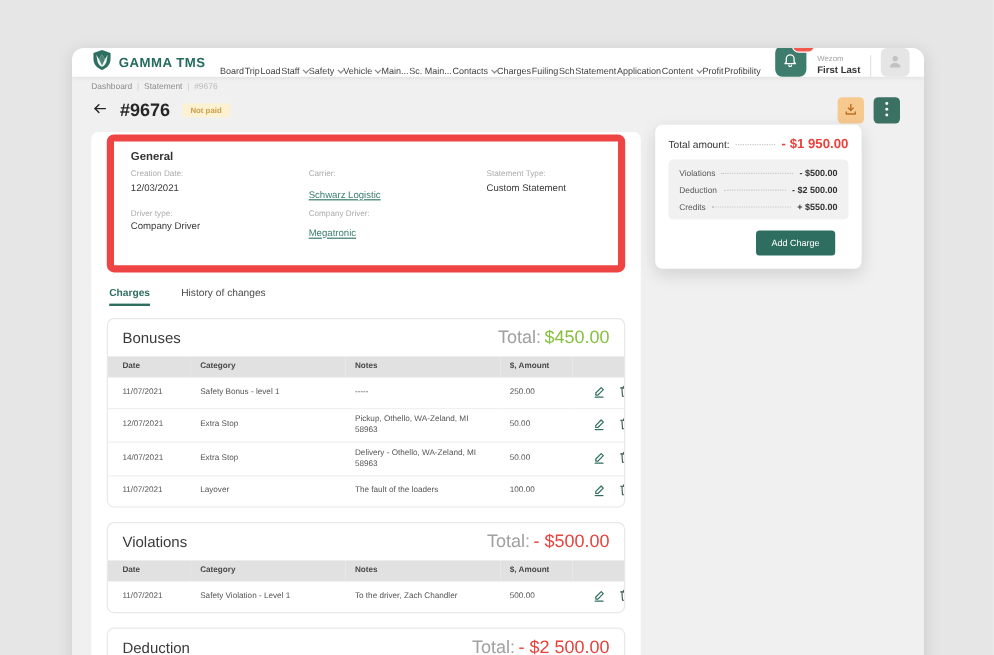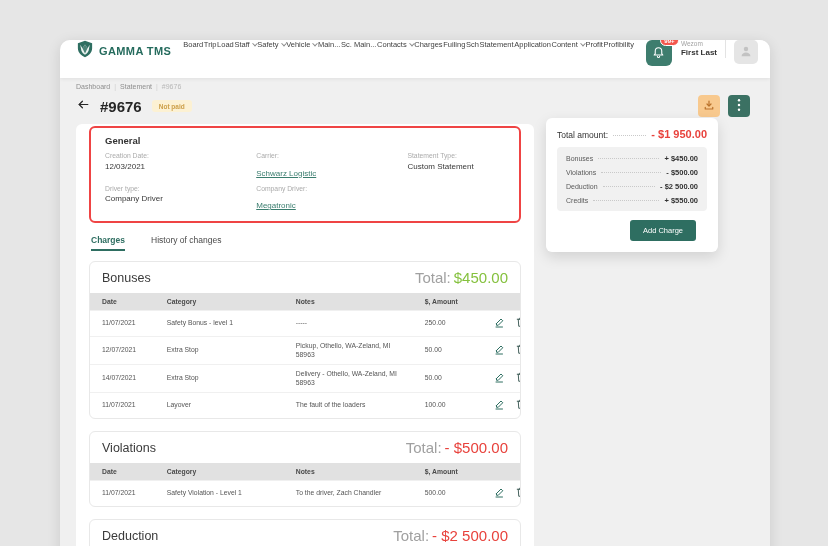--- a/index.html
+++ b/index.html
@@ -6,21 +6,21 @@
     --teal:#2e6e61; --teal-bell:#3e7d6e; --red:#e8423c; --green:#85c13e;
     --orange-bg:#f8c98e; --orange-icon:#b9712a; --badge-bg:#fcf1d3; --badge-text:#cda04a;
     --link:#3a7d6e;
   }
   *{margin:0;padding:0;box-sizing:border-box;}
   html,body{width:828px;height:546px;overflow:hidden;}
   body{background:#e6e6e6;font-family:"Liberation Sans","DejaVu Sans",sans-serif;position:relative;}
   .window{position:absolute;left:60px;top:40px;width:710px;height:520px;background:#f0f0f0;
     border-radius:10px 10px 0 0;box-shadow:0 3px 14px rgba(0,0,0,.12);overflow:hidden;}
   
-  .topnav{height:38px;background:#fff;display:flex;align-items:flex-start;padding:0 12px 0 16px;
+  .topnav{height:24px;background:#fff;display:flex;align-items:flex-end;padding:0 12px 0 16px;
     box-shadow:0 1px 4px rgba(0,0,0,.07);position:relative;z-index:5;}
   .logo{display:flex;align-items:center;gap:5px;flex:0 0 auto;}
   .logo-text{font-size:11px;font-weight:700;letter-spacing:.4px;color:#256b5d;white-space:nowrap;}
   .nav-items{flex:1;display:flex;justify-content:space-between;align-items:center;margin:0 12px;overflow:hidden;}
   .nav-item{font-size:7.5px;color:#3f3f3f;text-decoration:none;white-space:nowrap;display:inline-flex;align-items:center;cursor:pointer;}
   .caret{width:4px;height:4px;border-right:1px solid #8a8a8a;border-bottom:1px solid #8a8a8a;
     transform:rotate(45deg) translate(-1px,-1px);margin-left:3px;display:inline-block;}
   .bell-wrap{position:relative;flex:0 0 auto;}
   .bell-btn{width:26px;height:26px;border:none;border-radius:6px;background:var(--teal-bell);
     display:flex;align-items:center;justify-content:center;cursor:pointer;}
@@ -43,21 +43,21 @@
   .status-badge{margin-left:10px;background:var(--badge-bg);color:var(--badge-text);font-size:6.5px;
     font-weight:700;padding:2.5px 7px;border-radius:3px;}
   .title-spacer{flex:1;}
   .sq-btn{width:22px;height:22px;border:none;border-radius:4px;display:flex;align-items:center;justify-content:center;cursor:pointer;}
   .dl-btn{background:var(--orange-bg);}
   .kebab-btn{background:#3b7163;margin-left:8px;}
   
   .main-row{display:flex;align-items:flex-start;margin-top:6px;gap:12px;}
   .left-panel{width:458px;background:#fff;border-radius:6px;padding:2px 13px 13px;min-height:470px;}
   
-  .general-card{border:2px solid #ef4444;border-radius:6px;padding:8px 14px 9px;}
+  .general-card{border:6px solid #ef4444;border-radius:6px;padding:8px 14px 19px;}
   .general-title{font-size:9.5px;font-weight:700;color:#333;line-height:10px;margin-bottom:6px;}
   .general-grid{display:grid;grid-template-columns:1.55fr 1.55fr 1fr;row-gap:5px;}
   .field-label{font-size:6.8px;color:#ababab;line-height:8px;margin-bottom:1.5px;}
   .field-value{font-size:8px;color:#383838;line-height:9px;}
   .field-link{color:var(--link);text-decoration:underline;cursor:pointer;}
   
   .tabs{display:flex;gap:26px;margin:12px 2px 10px;}
   .tab{font-size:8.5px;color:#4a4a4a;padding-bottom:4px;cursor:pointer;border-bottom:2px solid transparent;}
   .tab.active{color:var(--teal);font-weight:700;border-bottom-color:var(--teal);}
   
@@ -380,25 +380,20 @@
       </div>
 
       <aside class="summary-card">
         <div class="sum-total-row">
           <span class="sum-total-label">Total amount:</span>
           <span class="leader"></span>
           <span class="sum-total-value">- $1 950.00</span>
         </div>
         <div class="sum-panel" id="summary-rows">
             <div class="sum-row">
-              <span class="sum-row-label">Bonuses</span>
-              <span class="leader"></span>
-              <span class="sum-row-value">+ $450.00</span>
-            </div>
-            <div class="sum-row">
               <span class="sum-row-label">Violations</span>
               <span class="leader"></span>
               <span class="sum-row-value">- $500.00</span>
             </div>
             <div class="sum-row">
               <span class="sum-row-label">Deduction</span>
               <span class="leader"></span>
               <span class="sum-row-value">- $2 500.00</span>
             </div>
             <div class="sum-row">

